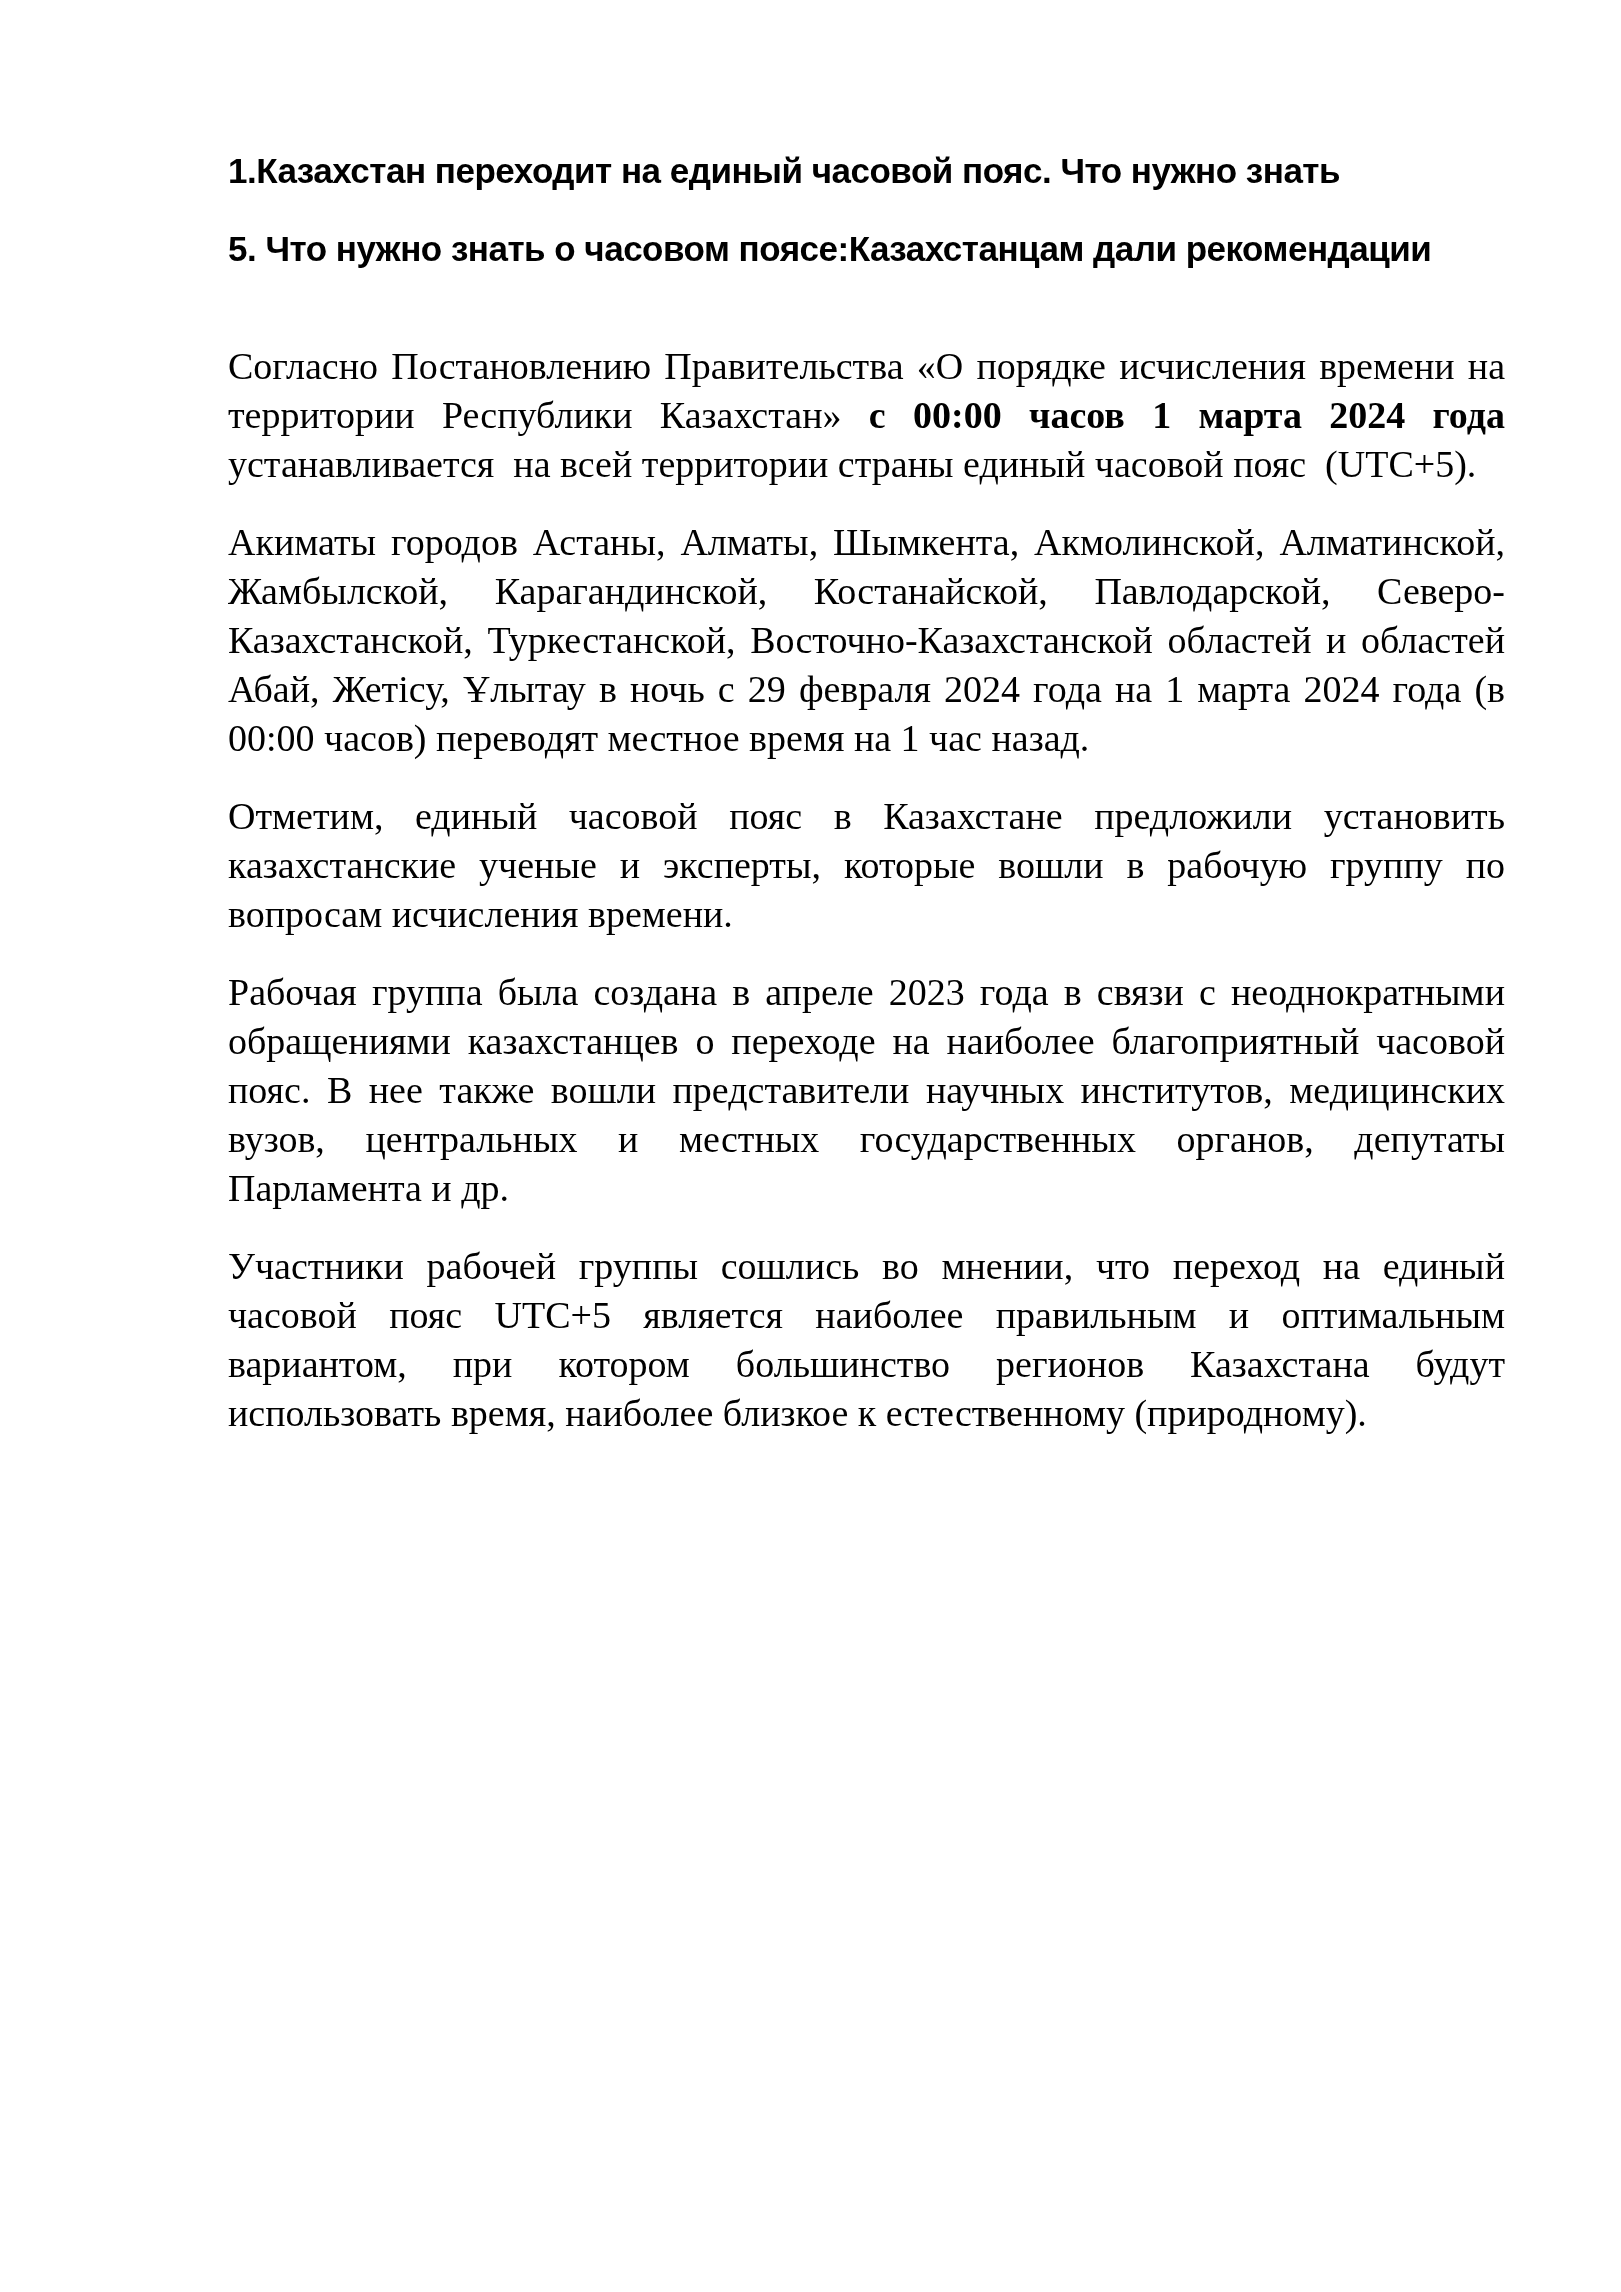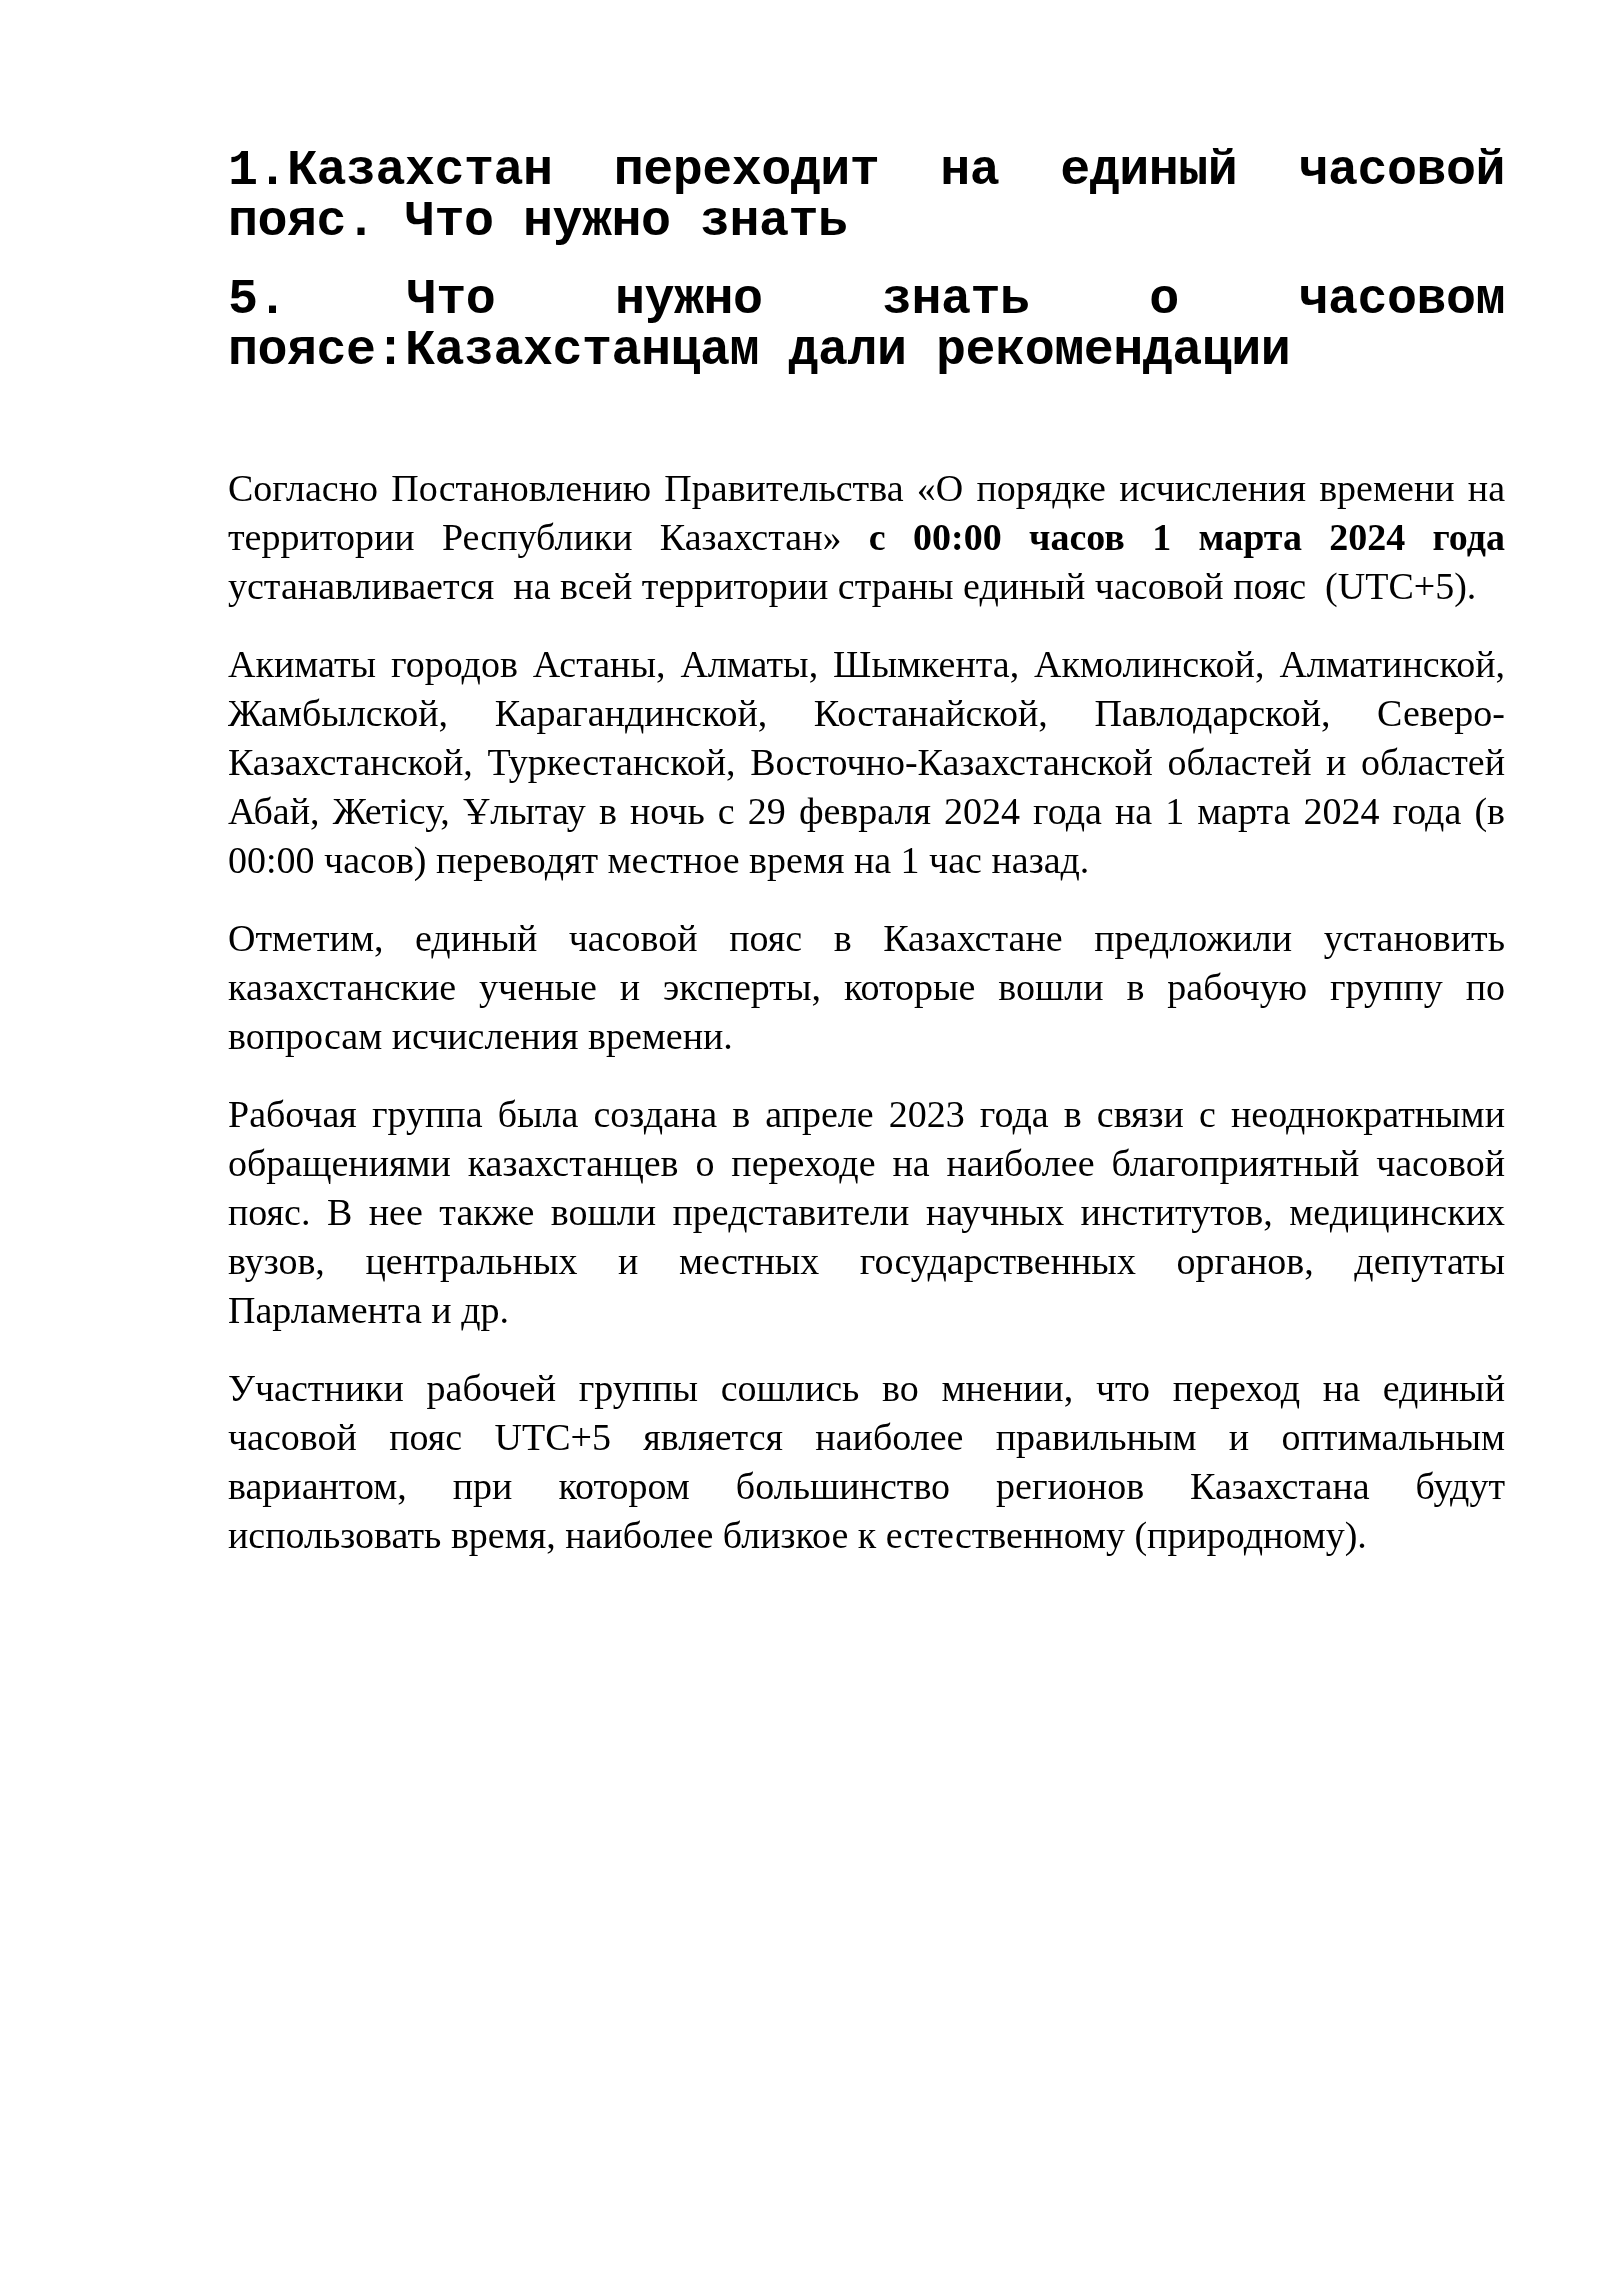--- a/index.html
+++ b/index.html
@@ -12,38 +12,38 @@
       background: #ffffff;
       color: #000000;
       overflow: hidden;
     }
 
     .content {
       padding: 145px 116px 0 228px; 
     }
 
     .heading {
-      font-family: Liberation Mono, monospace;
+      font-family: Liberation Sans, sans-serif;
       font-weight: bold;
-      font-size: 50px;
+      font-size: 35px;
       line-height: 51px;
       letter-spacing: -0.5px;
       text-align: justify;
       margin-bottom: 27.4px;
     }
 
     .para {
       font-family: "Liberation Serif", "DejaVu Serif", serif;
       font-size: 38px;
       line-height: 49px;
       text-align: justify;
       margin-bottom: 29px;
     }
 
-    .para.intro { margin-top: 88px; }
+    .para.intro { margin-top: 68px; }
 
     .para strong { font-weight: bold; }
   </style>
 </head>
 <body>
 
 <div class="page">
   <div class="content">
 
     <div class="heading">1.Казахстан переходит на единый часовой пояс. Что нужно знать</div>

